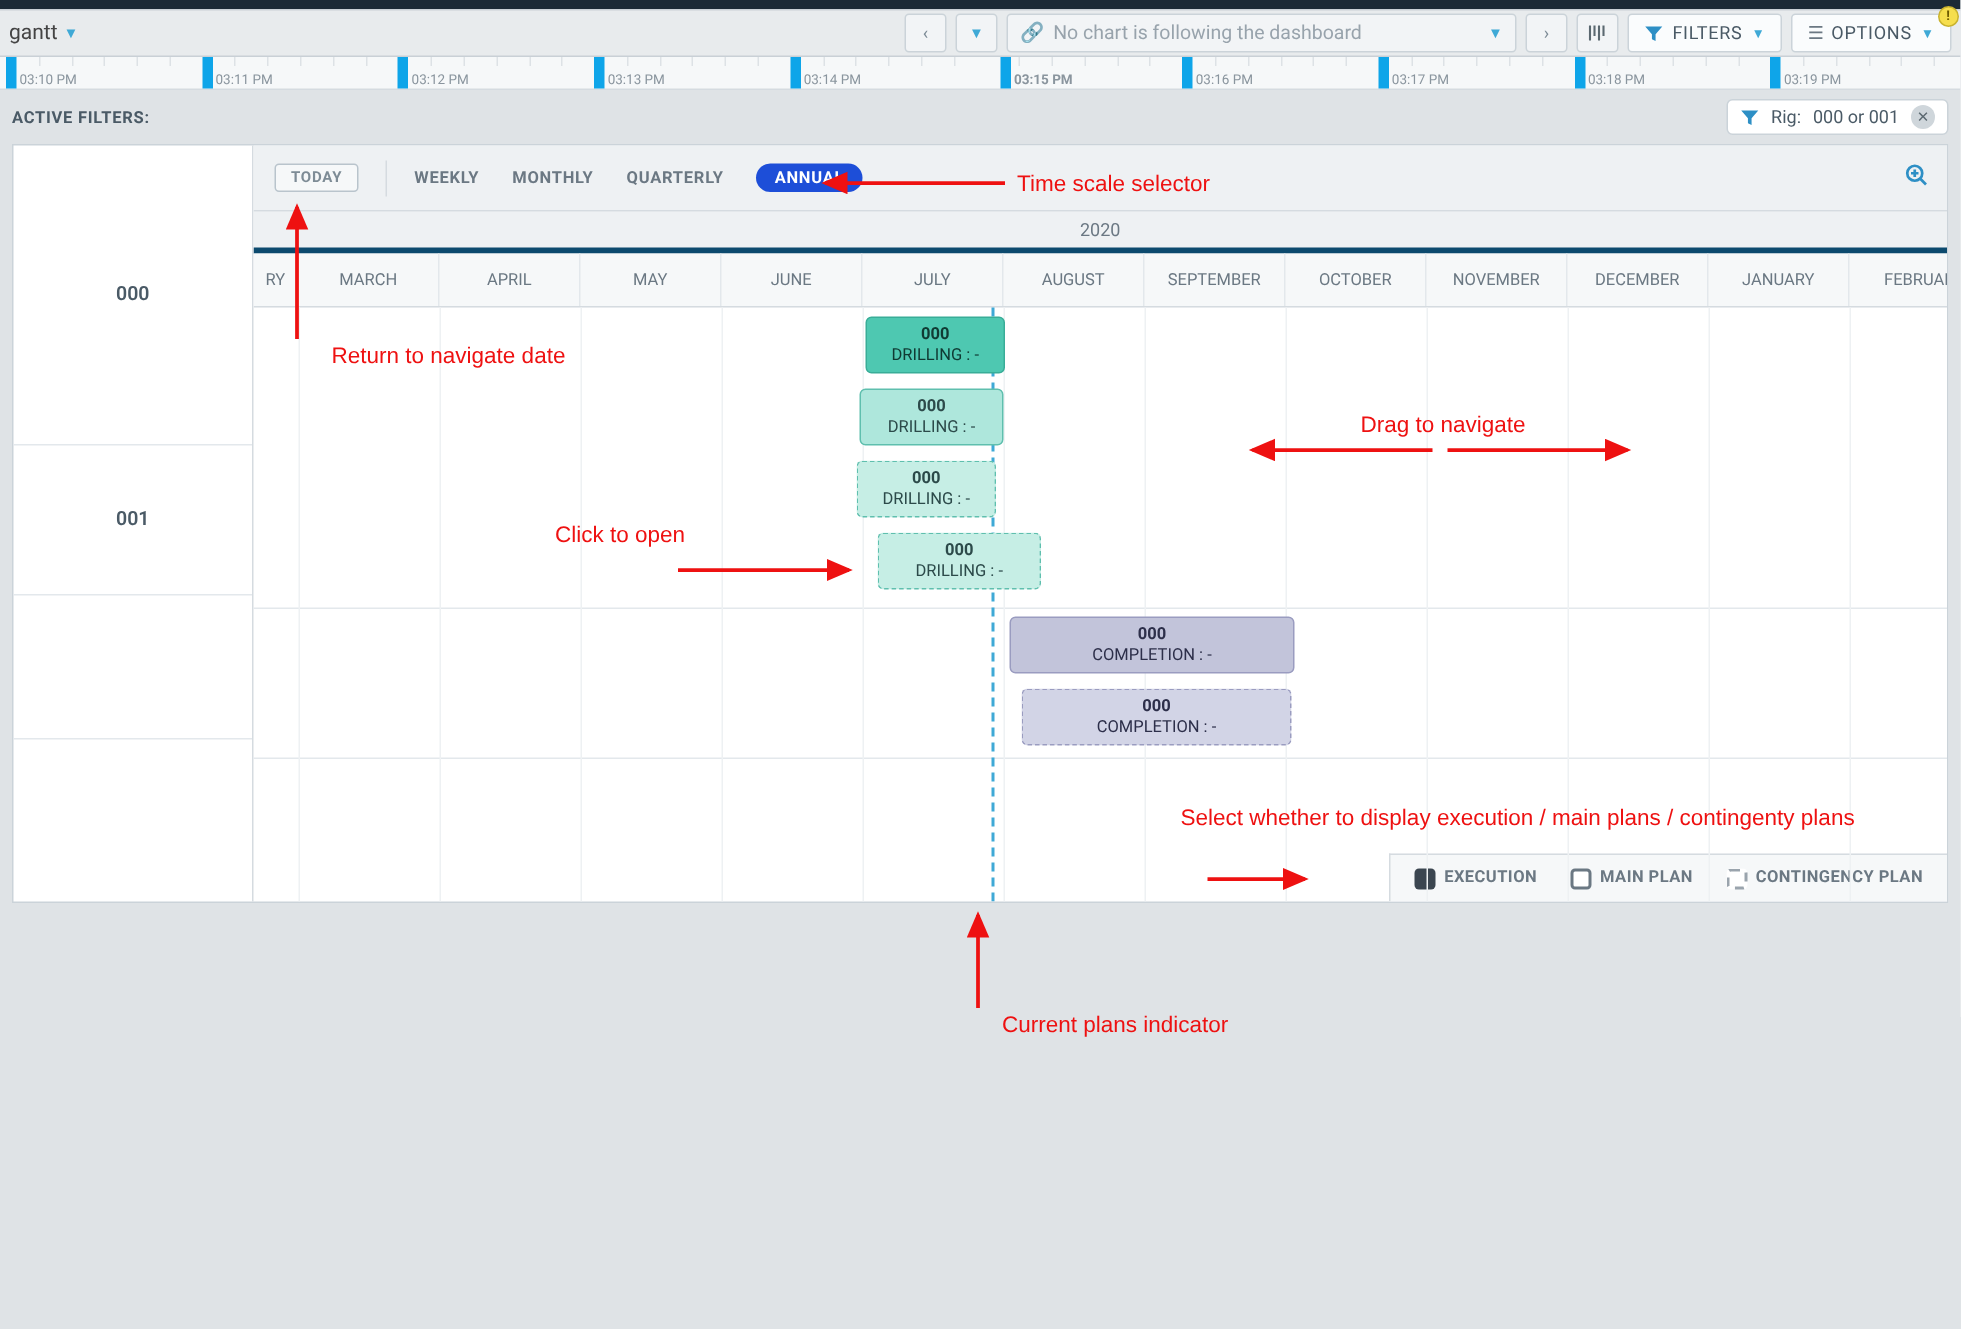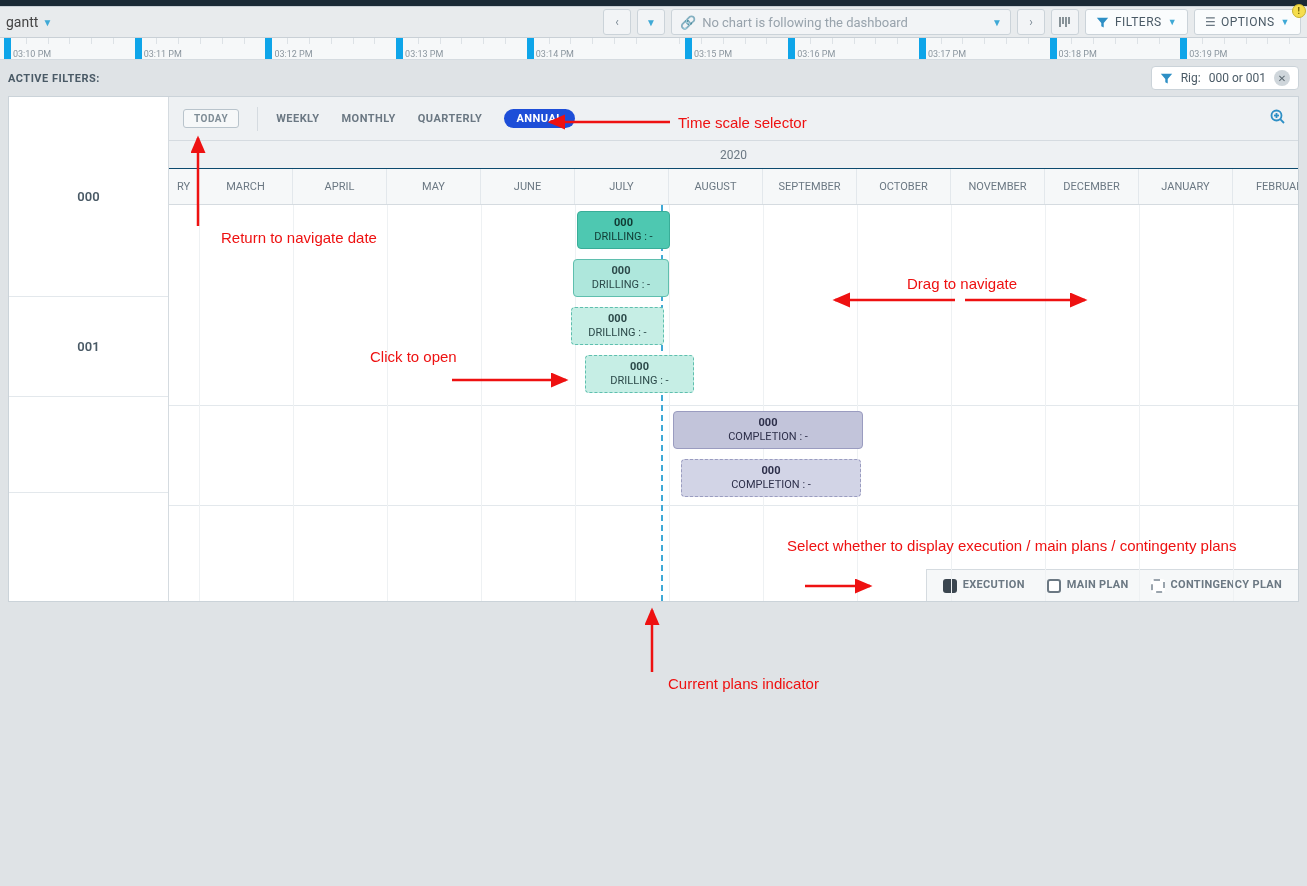--- a/index.html
+++ b/index.html
@@ -34,21 +34,21 @@
   .sidecol .row.r1 { height:200px;}
   .sidecol .row.r2 { height:100px;}
   .sidecol .row.r3 { height:96px;}
   .chart-area { position:absolute; left:160px; right:0; top:0; height:100%; overflow:hidden;}
   .chart-area .toolbar { height:44px; border-bottom:1px solid #d5dbe0; background:#eef1f3; display:flex; align-items:center; gap:18px; padding:0 14px; font-size:11px; color:#6b7883; font-weight:700; letter-spacing:.5px; position:relative;}
   .chart-area .toolbar .today { border:1px solid #b9c4cc; border-radius:3px; padding:3px 10px; font-size:10px; color:#7e8c96; background:#f6f8f9;}
   .chart-area .toolbar .sep { width:1px; height:24px; background:#d5dbe0;}
   .chart-area .toolbar .opt { cursor:default; }
   .chart-area .toolbar .opt.active { background:#1d4ed8; color:#fff; border-radius:11px; padding:3px 12px;}
   .chart-area .toolbar .zoom { position:absolute; right:12px; top:12px; color:#2d8fc5; font-size:14px;}
-  .chart-area .yearrow { height:28px; background:#eef1f3; border-bottom:1px solid #0c4a6e; display:flex; align-items:center; justify-content:center; font-size:12px; color:#6b7883;}
+  .chart-area .yearrow { height:28px; background:#eef1f3; border-bottom:4px solid #0c4a6e; display:flex; align-items:center; justify-content:center; font-size:12px; color:#6b7883;}
   .chart-area .monthrow { height:36px; background:#f6f8f9; border-bottom:1px solid #d5dbe0; position:relative; font-size:11px; color:#6b7883;}
   .chart-area .monthrow .m { position:absolute; top:0; height:100%; display:flex; align-items:center; justify-content:center; border-right:1px solid #e3e8ec;}
   .chart-area .body { position:absolute; left:0; right:0; top:108px; bottom:0; }
   .chart-area .body .gridcol { position:absolute; top:0; bottom:0; border-right:1px solid #eef1f3;}
   .chart-area .body .rowline { position:absolute; left:0; right:0; border-bottom:1px solid #e3e8ec;}
   .task { position:absolute; border-radius:4px; font-size:11px; color:#2c4a4a; text-align:center; display:flex; flex-direction:column; align-items:center; justify-content:center; line-height:1.25; padding:2px 4px; }
   .task .t { font-weight:700; }
   .task.drill-exec { background:#4ec8b1; border:1px solid #39ad98; color:#103a33;}
   .task.drill-main { background:#aee7dc; border:1px solid #5fbfae; }
   .task.drill-cont { background:#c6eee5; border:1.5px dashed #5fbfae; }
@@ -140,21 +140,21 @@
     <div class="minor" style="left: 439.667px;"></div>
     <div class="minor" style="left: 461.45px;"></div>
     <div class="minor" style="left: 483.233px;"></div>
     <div class="minor" style="left: 505.017px;"></div>
     <div class="tick" style="left: 526.8px;">03:14 PM</div>
     <div class="minor" style="left: 548.583px;"></div>
     <div class="minor" style="left: 570.367px;"></div>
     <div class="minor" style="left: 592.15px;"></div>
     <div class="minor" style="left: 613.933px;"></div>
     <div class="minor" style="left: 635.717px;"></div>
-    <div class="tick" style="left: 685px;">03:15 PM</div>
+    <div class="tick" style="left: 667px; font-weight: bold;">03:15 PM</div>
     <div class="minor" style="left: 679.283px;"></div>
     <div class="minor" style="left: 701.067px;"></div>
     <div class="minor" style="left: 722.85px;"></div>
     <div class="minor" style="left: 744.633px;"></div>
     <div class="minor" style="left: 766.417px;"></div>
     <div class="tick" style="left: 788.2px;">03:16 PM</div>
     <div class="minor" style="left: 809.983px;"></div>
     <div class="minor" style="left: 831.767px;"></div>
     <div class="minor" style="left: 853.55px;"></div>
     <div class="minor" style="left: 875.333px;"></div>

